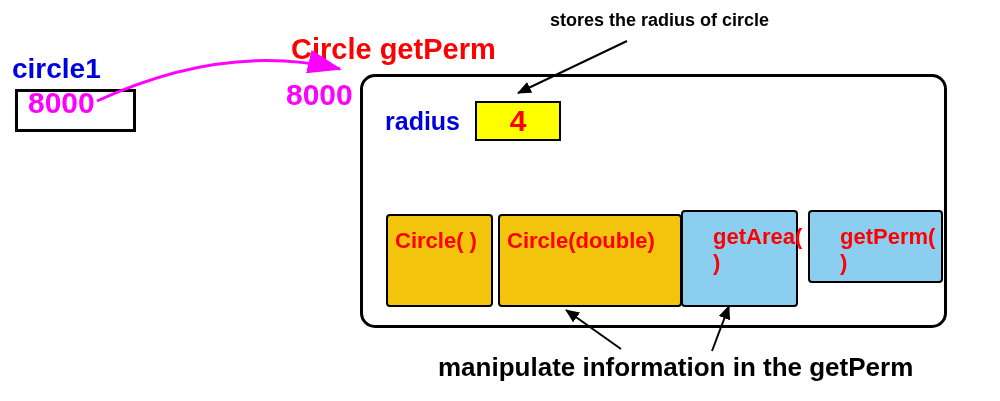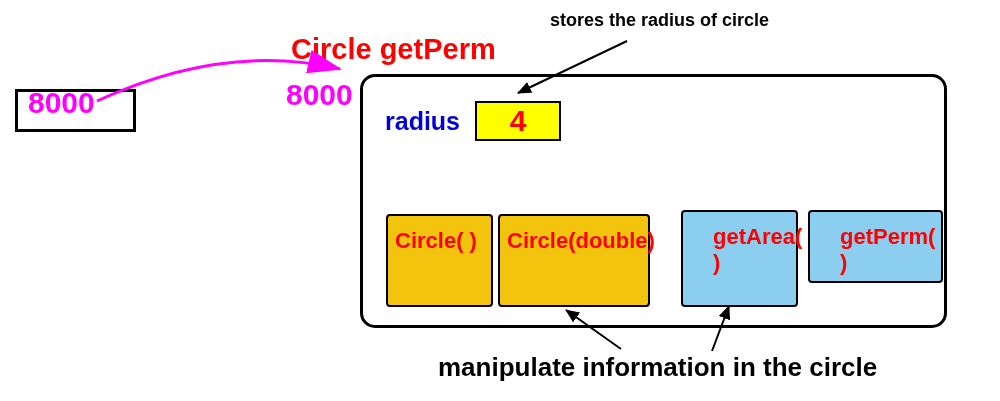--- a/index.html
+++ b/index.html
@@ -36,55 +36,56 @@
 
   .note-top{left:550px; top:10px; font-size:18px;}
   .note-bottom{left:438px; top:352px; font-size:26px;}
 
   .method{border:2px solid var(--ink); border-radius:4px;
           font-size:22px; color:var(--red); padding:12px 0 0 7px;
           box-sizing:border-box;}
   .m-gold{background:var(--gold);}
   .m-sky{background:var(--sky);padding-left:30px;}
   .m1{left:386px; top:214px; width:107px; height:93px;}
-  .m2{left:498px; top:214px; width:152px; height:93px;}
+  .m2{left:498px; top:214px; width:184px; height:93px;}
   .m3{left:681px; top:210px; width:117px; height:97px;}
   .m4{left:808px; top:210px; width:135px; height:73px;}
 
   .arrow-layer{left:0; top:0; width:1000px; height:401px; pointer-events:none; z-index:3;}
   .stroke-magenta{stroke:var(--magenta); fill:none; stroke-width:3;}
   .stroke-black{stroke:var(--ink); fill:none; stroke-width:2;}
   .head-magenta{fill:var(--magenta);}
   .head-black{fill:var(--ink);}
 </style>
 </head>
 <body>
 
 <div class="canvas">
 
+  <div class="abs var-label t-blue">circle1</div>
   <div class="abs ref-box"></div>
   <div class="abs ref-addr t-magenta">8000</div>
 
   <div class="abs obj-title t-red">Circle getPerm</div>
   <div class="abs obj-addr t-magenta">8000</div>
 
   <div class="abs obj-box"></div>
 
   <div class="abs radius-label t-blue">radius</div>
   <div class="abs radius-box">
     <span class="radius-value t-red">4</span>
   </div>
 
   <div class="abs method m-gold m1">Circle( )</div>
   <div class="abs method m-gold m2">Circle(double)</div>
   <div class="abs method m-sky m3">getArea( )</div>
   <div class="abs method m-sky m4">getPerm( )</div>
 
   <div class="abs note-top t-black">stores the radius of circle</div>
-  <div class="abs note-bottom t-black">manipulate information in the circle</div>
+  <div class="abs note-bottom t-black">manipulate information in the getPerm</div>
 
   <svg class="abs arrow-layer" viewBox="0 0 1000 401" xmlns="http://www.w3.org/2000/svg">
     <defs>
       <marker id="mHeadM" markerWidth="36" markerHeight="26" refX="32" refY="13" orient="auto" markerUnits="userSpaceOnUse">
         <path class="head-magenta" d="M0,1 L34,13 L0,25 z"></path>
       </marker>
       <marker id="mHeadB" markerWidth="16" markerHeight="12" refX="13" refY="6" orient="auto" markerUnits="userSpaceOnUse">
         <path class="head-black" d="M0,0 L14,6 L0,12 z"></path>
       </marker>
     </defs>

